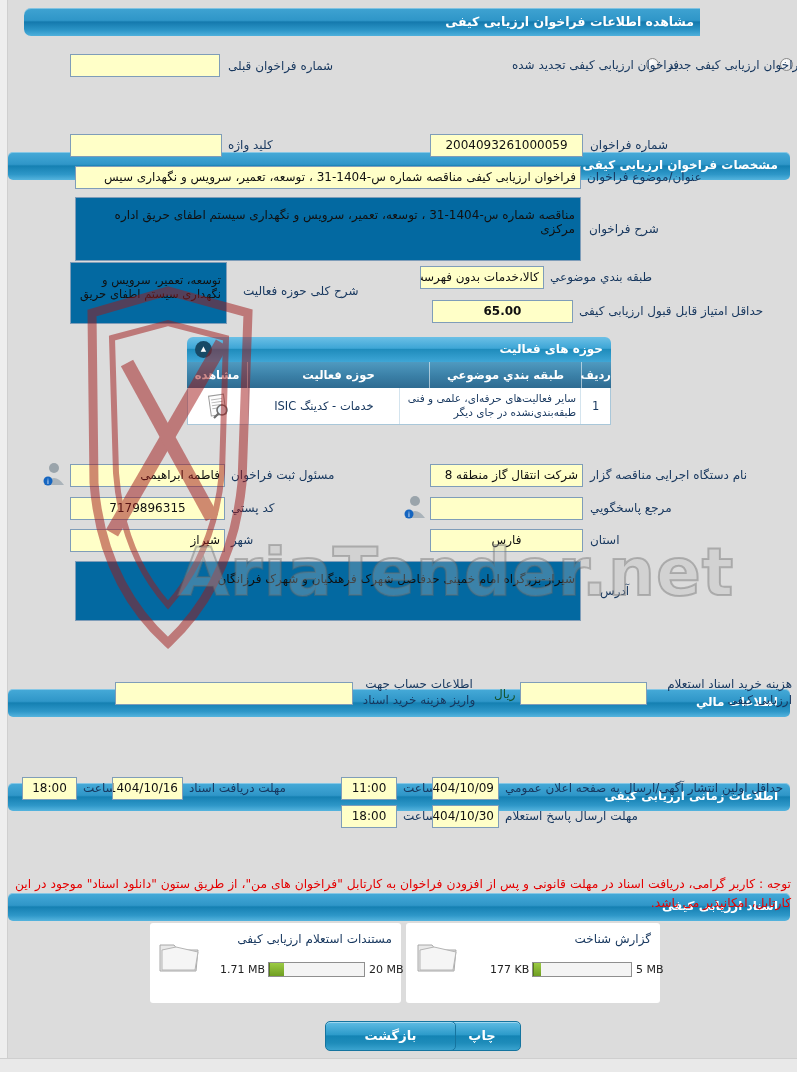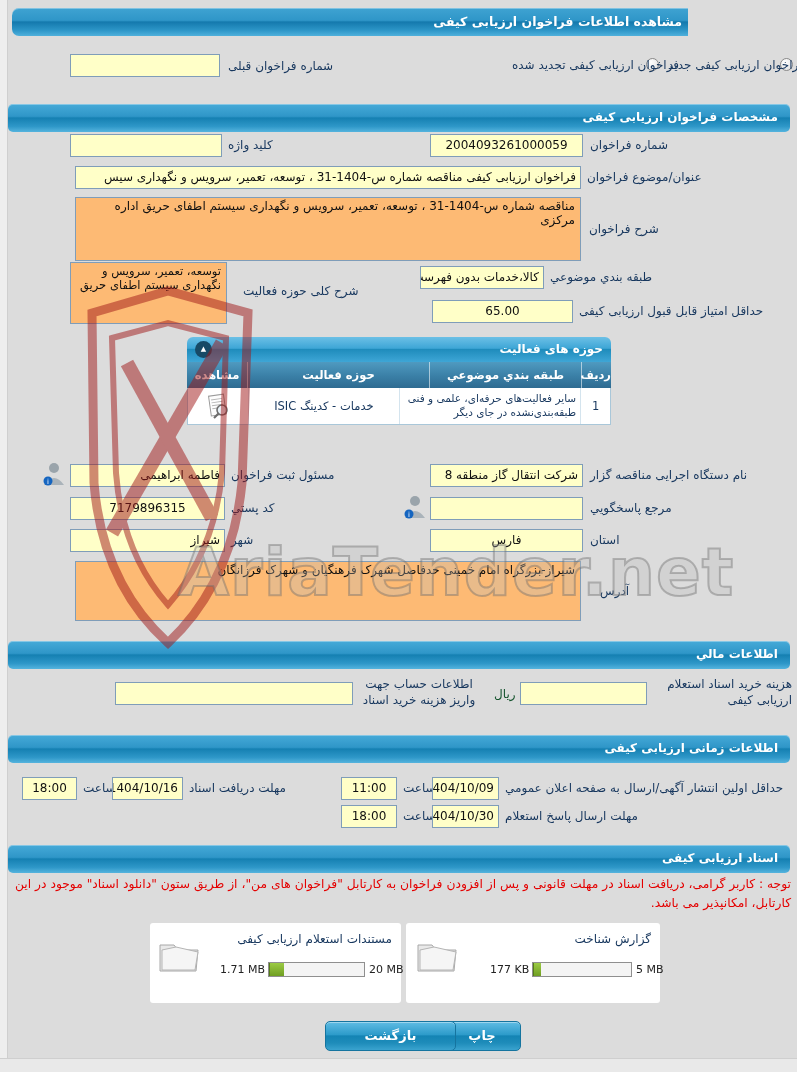--- a/index.html
+++ b/index.html
@@ -1,32 +1,32 @@
 <!DOCTYPE html>
 <html lang="fa" dir="rtl"><head>
 <meta charset="utf-8">
 <style>
   html,body{margin:0;padding:0;background:#dcdcdc;}
   #screen{position:relative;width:797px;height:1072px;overflow:hidden;background:#dcdcdc;
           font-family:"DejaVu Sans",sans-serif;direction:rtl;}
   .leftstrip{position:absolute;left:0;top:0;width:7px;height:100%;background:#eeeeee;border-right:1px solid #cfcfcf;}
-  .titlebar{position:absolute;left:12px;top:8px;width:676px;height:28px;border-radius:7px 0 0 7px;
+  .titlebar{position:absolute;left:24px;top:8px;width:676px;height:28px;border-radius:7px 0 0 7px;
             background:linear-gradient(180deg,#3fa3d2 0%,#2f96c8 44%,#1479ad 50%,#2b94c6 78%,#4fb0dc 100%);
             box-shadow:inset 0 1px 0 rgba(255,255,255,.35);}
   .titlebar .t{position:absolute;right:6px;top:0;line-height:28px;color:#fff;font-size:12.5px;font-weight:bold;}
   .sechead{position:absolute;left:8px;width:782px;height:28px;border-radius:5px;
            background:linear-gradient(180deg,#46aad8 0%,#2f96c8 44%,#1580b2 50%,#2e97c8 80%,#55b4de 100%);
-           box-shadow:inset 0 1px 0 rgba(255,255,255,.35);}
+           box-shadow:inset 0 1px 0 rgba(255,255,255,.35);margin-top:48px;}
   .sechead .t{position:absolute;right:12px;top:0;line-height:26px;color:#fff;font-size:12px;font-weight:bold;}
   .lbl{position:absolute;font-size:12px;color:#17375e;white-space:nowrap;}
   .inp{position:absolute;background:#ffffc8;border:1px solid #7f9db9;height:23px;line-height:21px;
        font-size:12px;color:#101010;padding:0 4px;overflow:hidden;white-space:nowrap;box-sizing:border-box;}
   .inp.c{text-align:center;}
-  .area{position:absolute;background:#fdba74;border:1px solid #7f9db9;font-size:12px;color:#101010;
-        padding:1px 5px;overflow:hidden;box-sizing:border-box;text-align:right;}
+  .area{position:absolute;background:#0369a1;border:1px solid #7f9db9;font-size:12px;color:#101010;
+        padding:10px 5px;overflow:hidden;box-sizing:border-box;text-align:right;}
   .radio{position:absolute;width:13px;height:13px;border-radius:50%;border:1px solid #8a8a8a;
          background:radial-gradient(circle at 35% 30%,#ffffff 0%,#e8e8e8 70%,#cfcfcf 100%);box-sizing:border-box;}
   
   .tbl{position:absolute;left:187px;top:337px;width:424px;}
   .tbl-title{position:relative;height:25px;border-radius:6px 6px 0 0;
              background:linear-gradient(180deg,#6cc0e6 0%,#3ea6d6 45%,#1f8cbc 50%,#3ea6d6 100%);}
   .tbl-title .t{position:absolute;right:8px;top:0;line-height:25px;color:#fff;font-size:12px;font-weight:bold;}
   .collapse-btn{position:absolute;left:8px;top:4px;width:17px;height:17px;border-radius:50%;background:#174a66;
                 color:#fff;font-size:7px;text-align:center;line-height:17px;cursor:pointer;}
   .tbl-head{display:flex;height:26px;background:linear-gradient(180deg,#4f9ac0 0%,#3a7fa6 55%,#2e6b91 100%);}
@@ -85,21 +85,21 @@
   <span class="lbl" style="left:587px;top:170px;">عنوان/موضوع فراخوان</span>
 
   <div class="area" style="left:75px;top:197px;width:506px;height:64px;">مناقصه شماره س-1404-31 ، توسعه، تعمیر، سرویس و نگهداری سیستم اطفای حریق اداره مرکزی</div>
   <span class="lbl" style="left:589px;top:222px;">شرح فراخوان</span>
 
   <div class="inp" style="left:420px;top:266px;width:124px;">کالا،خدمات بدون فهرست بها</div>
   <span class="lbl" style="left:550px;top:270px;">طبقه بندي موضوعي</span>
   <div class="area" style="left:70px;top:262px;width:157px;height:62px;font-size:11.5px;">توسعه، تعمیر، سرویس و نگهداری سیستم اطفای حریق</div>
   <span class="lbl" style="left:243px;top:284px;">شرح کلی حوزه فعالیت</span>
 
-  <div class="inp c" style="left:432px;top:300px;width:141px;">65.00</div>
+  <div class="inp c" style="left:432px;top:300px;width:141px;font-weight:bold;">65.00</div>
   <span class="lbl" style="left:579px;top:304px;">حداقل امتیاز قابل قبول ارزیابی کیفی</span>
 
   <div class="tbl">
     <div class="tbl-title">
       <span class="t">حوزه های فعالیت</span>
       <span class="collapse-btn">▲</span>
     </div>
     <div class="tbl-head">
       <div class="cell w1">ردیف</div>
       <div class="cell w2">طبقه بندي موضوعي</div>

